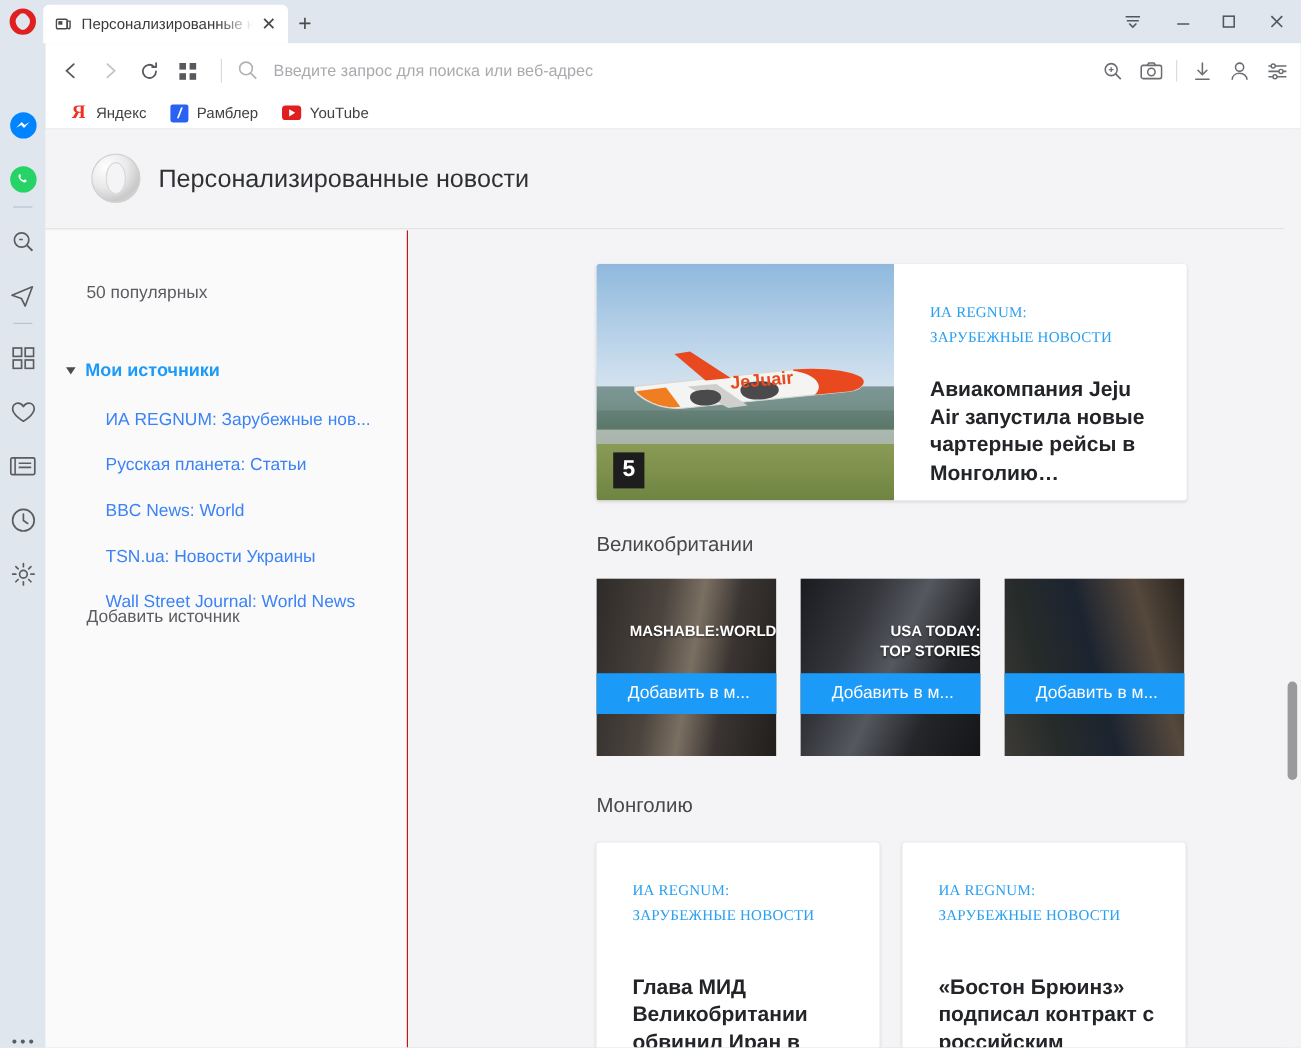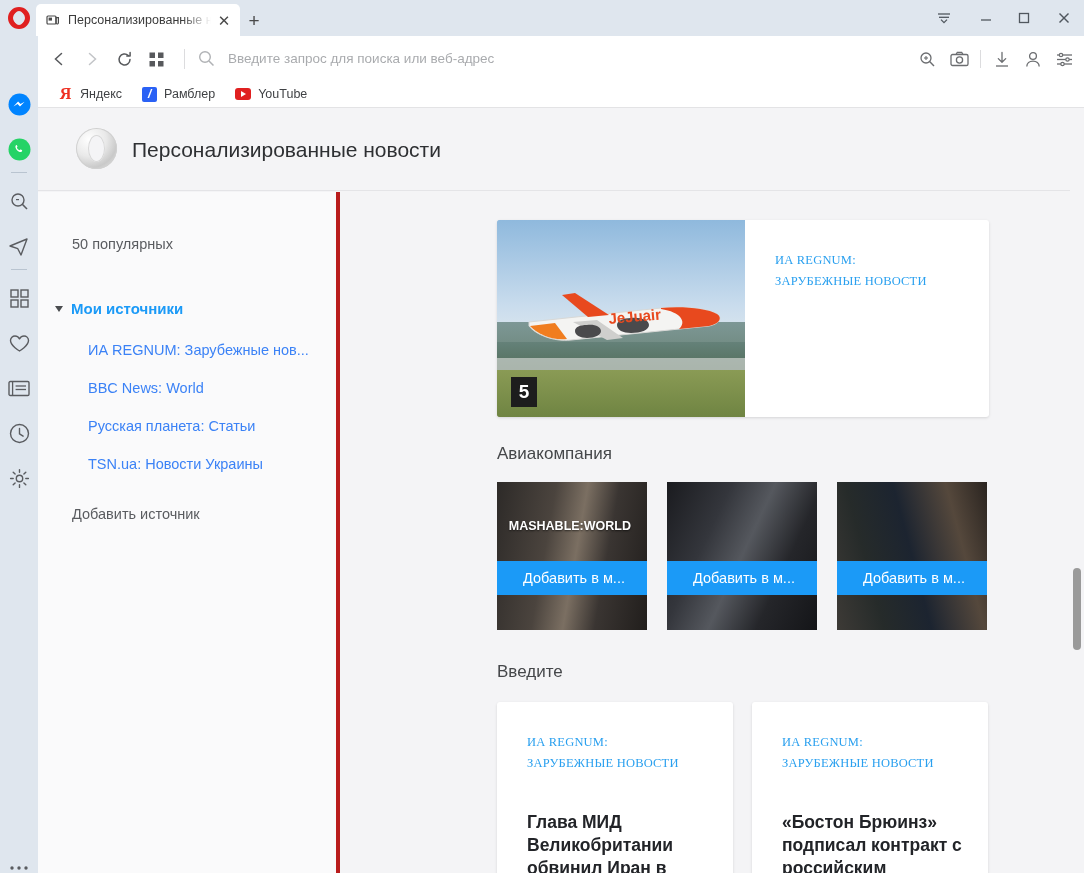--- a/index.html
+++ b/index.html
@@ -128,21 +128,21 @@
     box-shadow: inset 0 0 0 1px #d0d0d0;
   }
   .ph-logo::after {
     content: ""; position: absolute; left: 12px; top: 7px; width: 17px; height: 27px;
     border-radius: 50%; background: #f4f4f6; box-shadow: inset 0 0 0 1px #d8d8d8;
   }
   .ph-title { position: absolute; left: 94px; top: 30px; font-size: 21px; color: #2e3033; }
 
   .left-panel {
     position: absolute; left: 0; top: 84px; width: 302px; height: 681px;
-    background: #fafafb; border-right: 4px solid #b91c1c;
+    background: #fafafb; border-right: 1px solid #b91c1c;
   }
   .lp-popular { position: absolute; left: 34px; top: 44px; font-size: 14.5px; color: #5a5c60; }
   .lp-group { position: absolute; left: 18px; top: 108px; display: flex; align-items: center; }
   .lp-caret { width: 0; height: 0; border-left: 6px solid #4a4c4f; border-top: 4.5px solid transparent;
     border-bottom: 4.5px solid transparent; transform: rotate(90deg); margin-right: 9px; }
   .lp-group-label { font-size: 15px; color: #1b9af7; font-weight: bold; }
   .lp-sources { position: absolute; left: 50px; top: 128px; width: 252px; }
   .lp-source { font-size: 14.5px; color: #3b82f6; margin-top: 22px; white-space: nowrap;
     overflow: hidden; text-overflow: ellipsis; }
   .lp-add { position: absolute; left: 34px; top: 314px; font-size: 14.5px; color: #5a5c60; }
@@ -177,21 +177,21 @@
 
   .section-title { position: absolute; font-size: 17px; color: #45474a; }
   .st-recommended { left: 156px; top: 252px; }
   .st-today { left: 156px; top: 470px; }
 
   
   .rec-row { position: absolute; left: 156px; top: 290px; width: 500px; display: flex; gap: 20px; }
   .rec-card { position: relative; width: 150px; height: 148px; overflow: hidden; }
   .rec-photo { position: absolute; inset: 0; }
   .rec-name {
-    position: absolute; left: 0; right: 16px; top: 36px; text-align: right;
+    position: absolute; left: 0; right: 0; top: 36px; text-align: right;
     color: #fff; font-size: 12.5px; font-weight: bold; line-height: 1.35;
     text-shadow: 0 1px 2px rgba(0,0,0,.6);
   }
   .rec-btn {
     position: absolute; left: 0; top: 79px; width: 154px; height: 34px;
     background: #1b9af7; color: #fff; font-size: 14.5px;
     display: flex; align-items: center; justify-content: center; border: none;
     white-space: nowrap;
   }
   .rec-card:nth-child(1) .rec-photo {
@@ -438,23 +438,24 @@
     <div class="left-panel">
       <div class="lp-popular">50 популярных</div>
 
       <div class="lp-group">
         <span class="lp-caret"></span>
         <span class="lp-group-label">Мои источники</span>
       </div>
 
       <div class="lp-sources">
         <div class="lp-source">ИА REGNUM: Зарубежные нов...</div>
+        <div class="lp-source">Русская планета: Статьи</div>
         <div class="lp-source">BBC News: World</div>
-        <div class="lp-source">Русская планета: Статьи</div>
         <div class="lp-source">TSN.ua: Новости Украины</div>
+        <div class="lp-source">Wall Street Journal: World News</div>
       </div>
 
       <div class="lp-add">Добавить источник</div>
     </div>
 
     <div class="content">
 
       <div class="feature-card">
         <div class="feature-img">
           <div class="sky-blur"></div>
@@ -471,41 +472,46 @@
             <path d="M76 43 c8 -1 14 2 14 6 c0 4 -6 7 -14 7 c-7 0 -12 -3 -12 -7 c0 -4 5 -6 12 -6 Z" fill="#4a4a4c"></path>
             <text x="98" y="42" font-family="Liberation Sans, sans-serif" font-size="15" font-weight="bold" fill="#e8491e" transform="rotate(-5 98 42)">JeJuair</text>
           </svg>
           <div class="badge5">5</div>
         </div>
         <div class="feature-text">
           <div class="src-label">
             <div>ИА REGNUM:</div>
             <div>ЗАРУБЕЖНЫЕ НОВОСТИ</div>
           </div>
+          <div class="feature-title">Авиакомпания Jeju Air запустила новые чартерные рейсы в Монголию…</div>
         </div>
       </div>
 
-      <div class="section-title st-recommended">Авиакомпания</div>
+      <div class="section-title st-recommended">Великобритании</div>
       <div class="rec-row">
         <div class="rec-card">
           <div class="rec-photo"></div>
           <div class="rec-name">MASHABLE:WORLD</div>
           <button class="rec-btn">Добавить в м...</button>
         </div>
         <div class="rec-card">
           <div class="rec-photo"></div>
+          <div class="rec-name">
+            <div>USA TODAY:</div>
+            <div>TOP STORIES</div>
+          </div>
           <button class="rec-btn">Добавить в м...</button>
         </div>
         <div class="rec-card">
           <div class="rec-photo"></div>
           <button class="rec-btn">Добавить в м...</button>
         </div>
       </div>
 
-      <div class="section-title st-today">Введите</div>
+      <div class="section-title st-today">Монголию</div>
       <div class="today-row">
         <div class="today-card">
           <div class="src-label">
             <div>ИА REGNUM:</div>
             <div>ЗАРУБЕЖНЫЕ НОВОСТИ</div>
           </div>
           <div class="today-title">Глава МИД Великобритании обвинил Иран в</div>
         </div>
         <div class="today-card">
           <div class="src-label">

